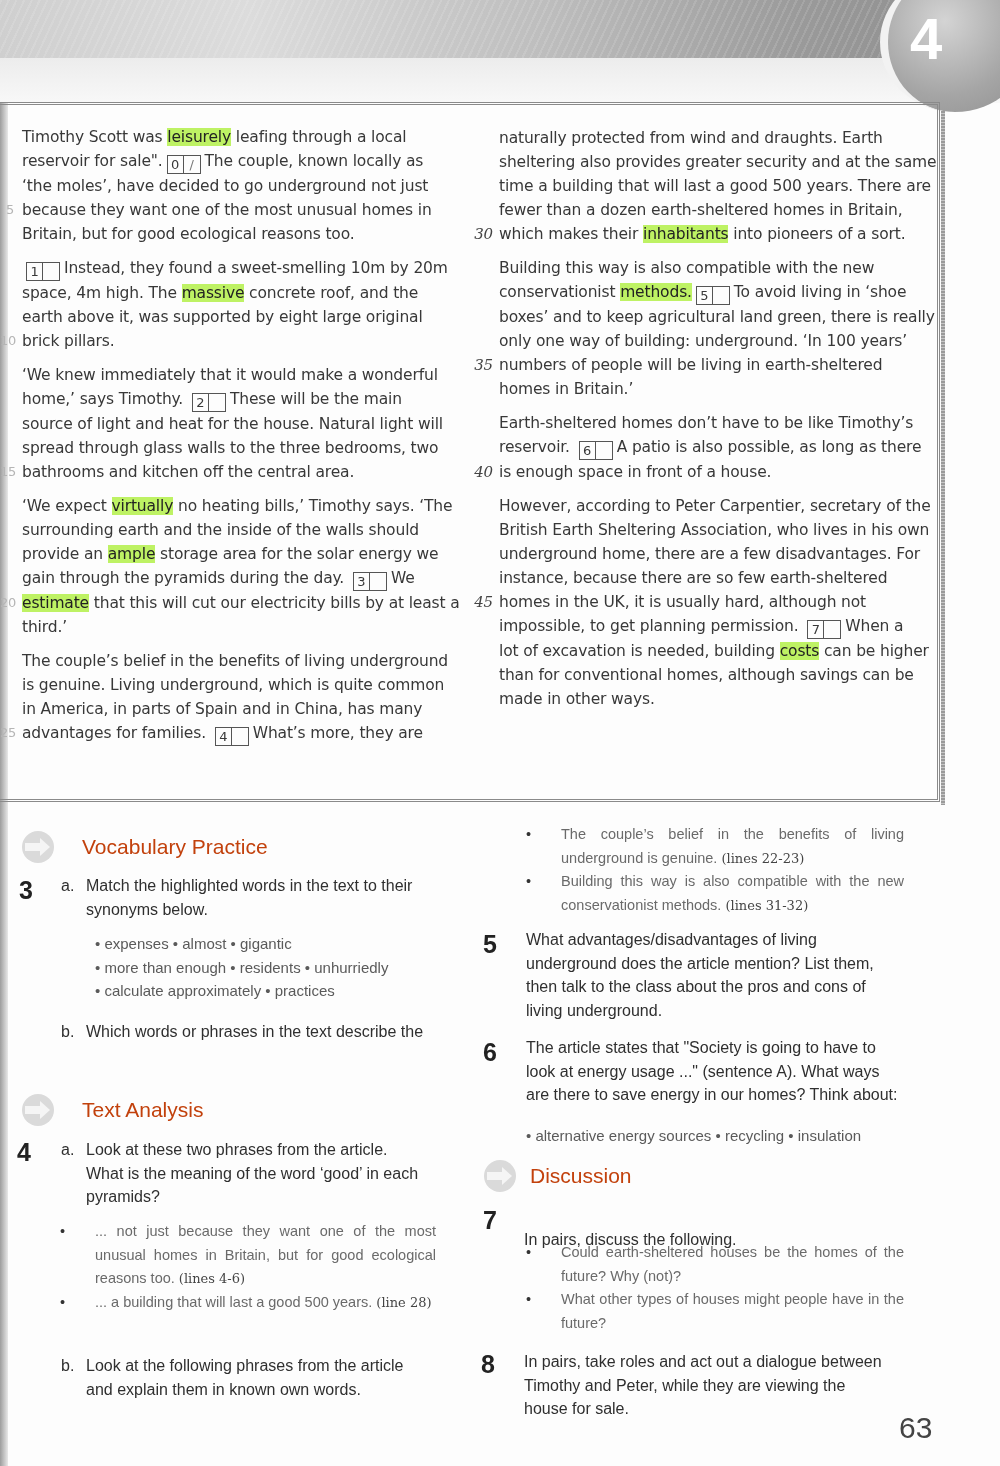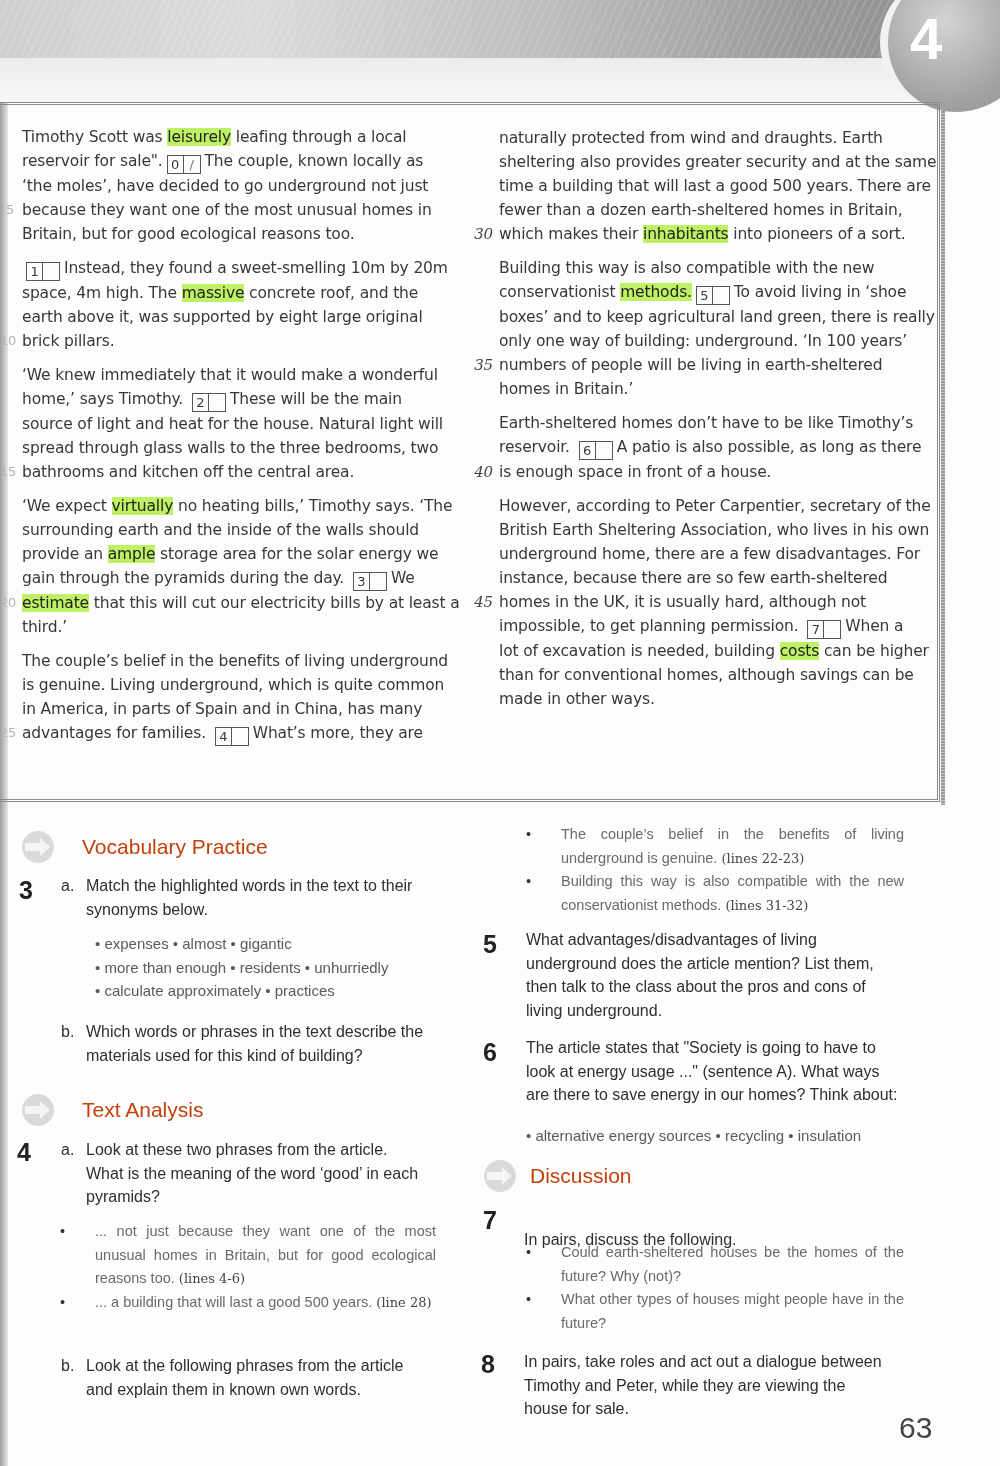--- a/index.html
+++ b/index.html
@@ -181,21 +181,20 @@
   </div>
   <div style="position:absolute; left:86px; top:112px;margin-left:9px;">
     <div class="word-line">• expenses  • almost  • gigantic</div>
     <div class="word-line">• more than enough  • residents  • unhurriedly</div>
     <div class="word-line">• calculate approximately  • practices</div>
   </div>
   <div class="ex-sub" style="left:61px; top:200px; width:400px;">
     <span class="sub-letter">b.</span>
     <div class="sub-body">
       <div>Which words or phrases in the text describe the</div>
-      <div>materials used for this kind of building?</div>
     </div>
   </div>
 
   <div class="sec-head" style="left:22px; top:274px;">
     <span class="sec-icon"></span>
     <span class="sec-title">Text Analysis</span>
   </div>
   <div class="ex-num" style="left:17px; top:318px;">4</div>
   <div class="ex-sub" style="left:61px; top:318px; width:400px;">
     <span class="sub-letter">a.</span>

